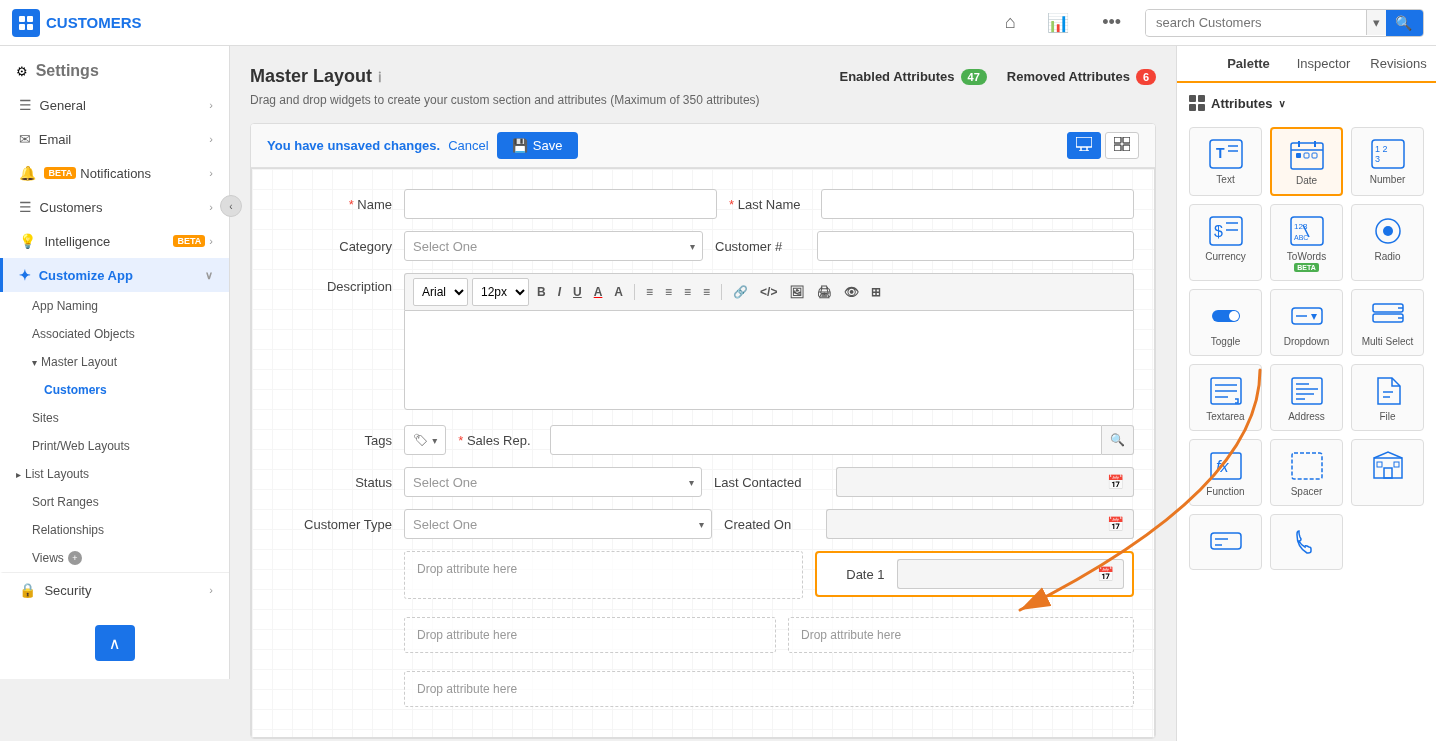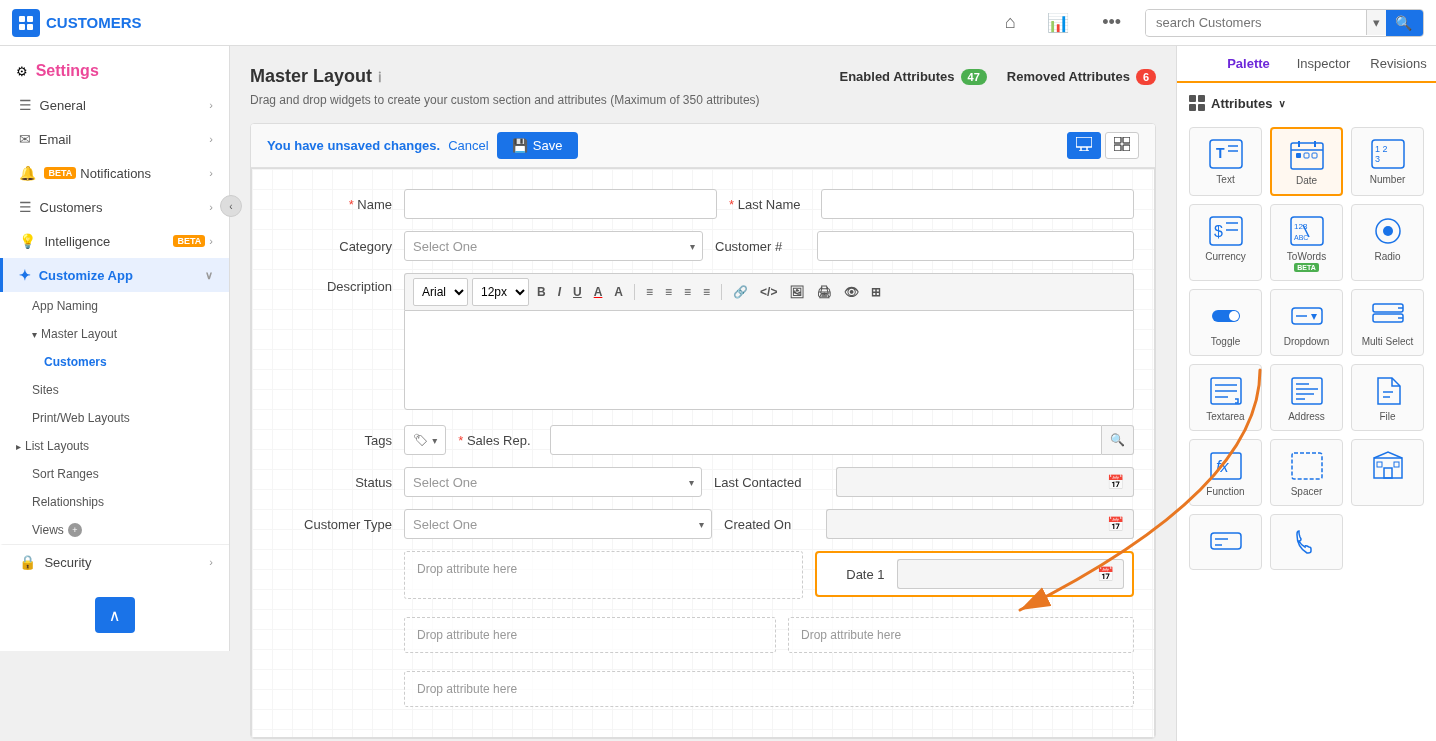--- a/index.html
+++ b/index.html
@@ -15,21 +15,21 @@
     .search-input { border: none; outline: none; padding: 5px 10px; font-size: 13px; color: #999; width: 220px; }
     .search-dropdown-btn { background: #f5f5f5; border-left: 1px solid #ccc; padding: 5px 6px; cursor: pointer; color: #666; }
     .search-btn { background: #1a73e8; color: white; border: none; padding: 5px 10px; cursor: pointer; font-size: 14px; }
 
     
     .main-layout { display: flex; flex: 1; overflow: hidden; }
 
     
     .sidebar { width: 230px; background: #fff; border-right: 1px solid #ddd; overflow-y: auto; flex-shrink: 0; }
     .sidebar-header { padding: 16px 16px 8px 16px; display: flex; align-items: center; gap: 8px; }
-    .sidebar-title { font-size: 16px; font-weight: 600; color: #ec4899; }
+    .sidebar-title { font-size: 16px; font-weight: 600; color: #737373; }
     .sidebar-item { display: flex; align-items: center; padding: 9px 16px; cursor: pointer; border-left: 3px solid transparent; color: #444; }
     .sidebar-item.active { border-left: 3px solid #1a73e8; background: #e8f0fe; color: #1a73e8; font-weight: 600; }
     .sidebar-item .item-icon { margin-right: 8px; font-size: 14px; color: #666; }
     .sidebar-item.active .item-icon { color: #1a73e8; }
     .sidebar-item .item-label { flex: 1; }
     .sidebar-item .chevron { color: #999; font-size: 11px; }
     .beta-badge { background: #ff9800; color: white; font-size: 9px; font-weight: 700; padding: 1px 4px; border-radius: 3px; margin-right: 4px; }
     .sidebar-sub { padding: 0; }
     .sidebar-sub-item { padding: 7px 16px 7px 32px; cursor: pointer; color: #555; font-size: 12px; }
     .sidebar-sub-item.active { color: #1a73e8; font-weight: 600; }
@@ -80,21 +80,21 @@
     .desc-select { height: 28px; border: 1px solid #ccc; border-radius: 2px; font-size: 12px; padding: 0 4px; background: white; }
     .desc-btn { background: none; border: none; cursor: pointer; padding: 2px 4px; color: #555; font-size: 12px; font-weight: bold; }
     .desc-textarea { width: 100%; height: 100px; border: 1px solid #ccc; border-radius: 0 0 3px 3px; padding: 8px; font-size: 13px; resize: none; background: white; }
     .drop-zone { border: 1px dashed #ccc; border-radius: 3px; padding: 10px 12px; color: #999; font-size: 12px; margin-bottom: 10px; background: rgba(255,255,255,0.7); }
     .date1-row { display: flex; align-items: center; gap: 12px; margin-bottom: 12px; border: 2px solid #ff9800; border-radius: 4px; padding: 6px 8px; background: white; }
 
     
     .right-panel { width: 260px; background: #fff; border-left: 1px solid #ddd; flex-shrink: 0; display: flex; flex-direction: column; }
     .panel-tabs { display: flex; border-bottom: 2px solid #ff9800; }
     .panel-tab { flex: 1; padding: 10px 0; text-align: center; cursor: pointer; font-size: 13px; color: #555; border-bottom: 2px solid transparent; margin-bottom: -2px; }
-    .panel-tab.active { color: #6d28d9; border-bottom: 2px solid #ff9800; font-weight: 600; padding-left: 34px; }
+    .panel-tab.active { color: #404040; border-bottom: 2px solid #ff9800; font-weight: 600; padding-left: 34px; }
     .panel-content { flex: 1; overflow-y: auto; padding: 12px; }
     .panel-section-title { display: flex; align-items: center; gap: 6px; font-weight: 600; color: #333; margin-bottom: 16px; font-size: 13px; }
     .panel-grid { display: grid; grid-template-columns: 1fr 1fr 1fr; gap: 8px; }
     .palette-item { display: flex; flex-direction: column; align-items: center; padding: 8px 4px; border: 1px solid #ddd; border-radius: 4px; cursor: pointer; background: #fafafa; }
     .palette-item.selected { border: 2px solid #ff9800; background: #fff8f0; }
     .palette-item-icon { width: 40px; height: 36px; display: flex; align-items: center; justify-content: center; margin-bottom: 2px; }
     .palette-item-label { font-size: 10px; color: #555; text-align: center; }
     .beta-small { background: #4caf50; color: white; font-size: 7px; font-weight: 700; padding: 1px 3px; border-radius: 2px; display: block; text-align: center; margin-top: 1px; }
 
     
@@ -165,20 +165,21 @@
         <span class="chevron">›</span>
       </div>
       <div class="sidebar-item active">
         <span class="item-icon">✦</span>
         <span class="item-label">Customize App</span>
         <span class="chevron">∨</span>
       </div>
 
       <div class="sidebar-sub">
         <div class="sidebar-sub-item">App Naming</div>
+        <div class="sidebar-sub-item">Associated Objects</div>
         <div class="sidebar-sub-item" style="display:flex;align-items:center;gap:4px;">
           <span style="font-size:10px;color:#555;">▾</span>Master Layout
         </div>
         <div class="sidebar-sub-item active" style="padding-left:44px;">Customers</div>
         <div class="sidebar-sub-item" style="padding-left:32px;">Sites</div>
         <div class="sidebar-sub-item" style="padding-left:32px;">Print/Web Layouts</div>
         <div class="sidebar-sub-item" style="display:flex;align-items:center;gap:4px;padding-left:16px;">
           <span style="font-size:10px;color:#555;">▸</span>List Layouts
         </div>
         <div class="sidebar-sub-item">Sort Ranges</div>

